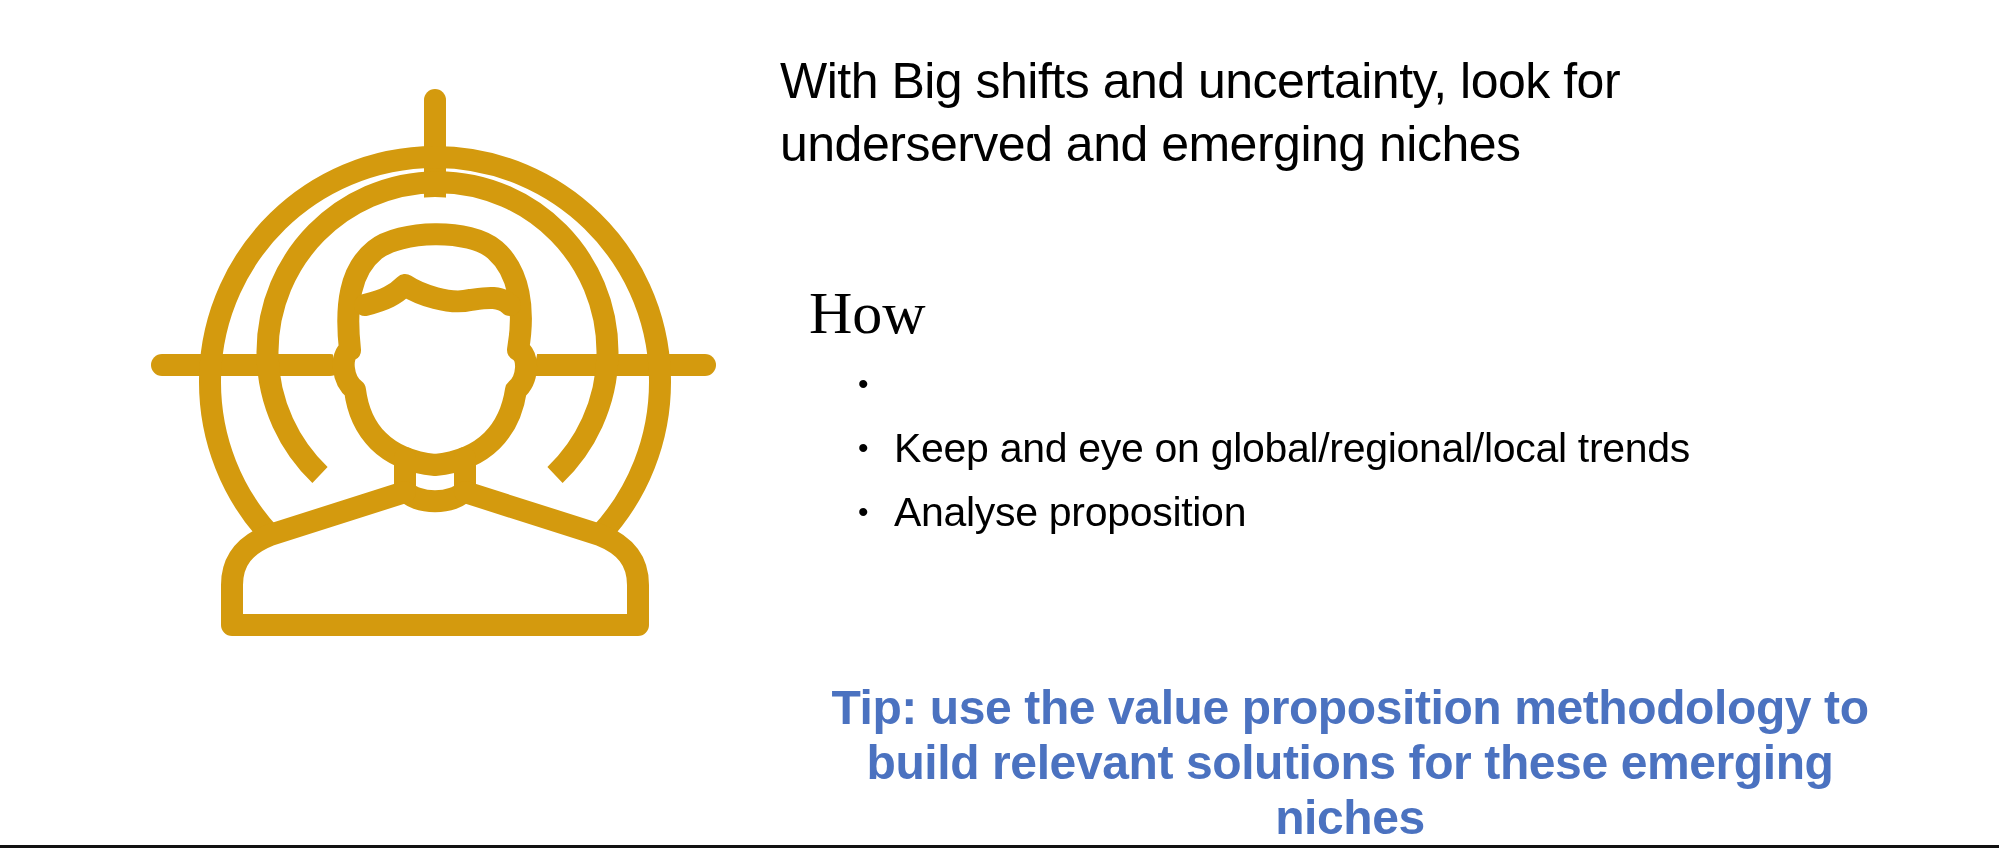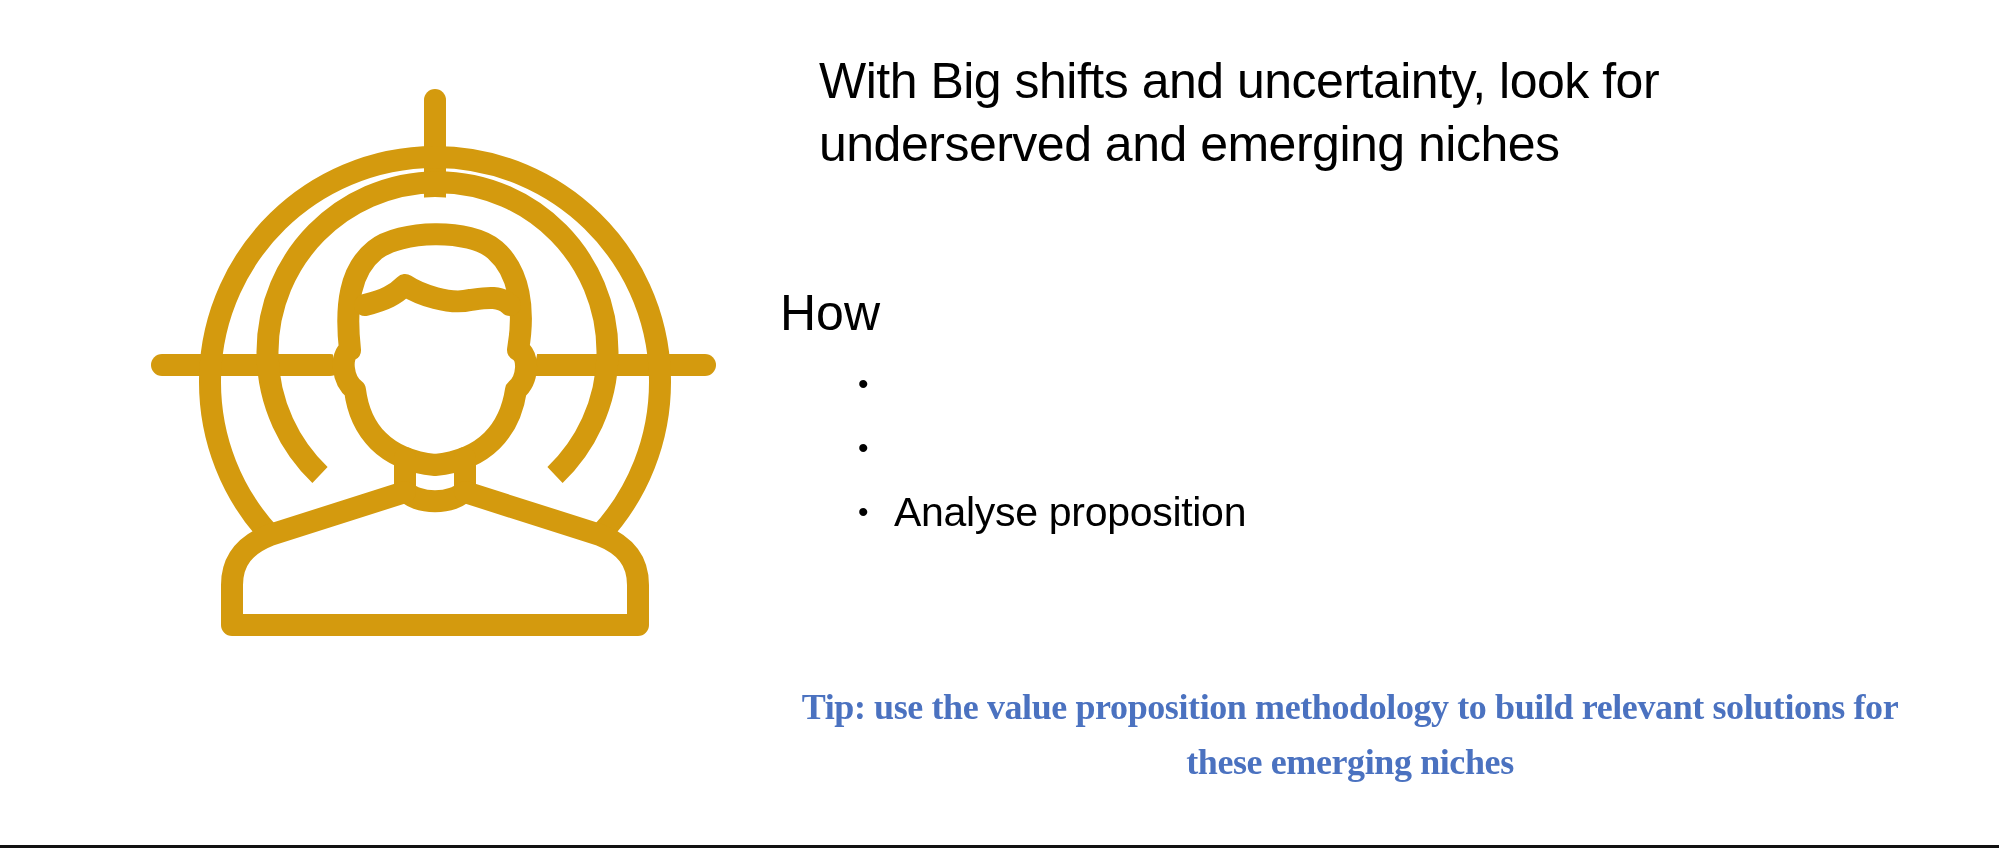--- a/index.html
+++ b/index.html
@@ -4,34 +4,34 @@
 <style>
   html, body { margin: 0; padding: 0; }
   body {
     width: 1999px; height: 849px; background: #ffffff; position: relative; overflow: hidden;
     font-family: "Liberation Sans", "DejaVu Sans", sans-serif; color: #000;
   }
   .icon-wrap { position: absolute; left: 150px; top: 80px; width: 570px; height: 570px; }
   .icon-wrap svg { width: 100%; height: 100%; display: block; }
   .title {
     position: absolute; left: 780px; top: 50px; width: 1100px;
-    font-size: 50px; line-height: 63px; letter-spacing: -0.5px; margin-left: 39px;
+    font-size: 50px; line-height: 63px; letter-spacing: -0.5px;
   }
-  .how { position: absolute; left: 780px; top: 283px; font-size: 50px; line-height: 60px; }
+  .how { position: absolute; left: 809px; top: 283px; font-size: 60px; line-height: 60px; font-family: Liberation Serif, serif; }
   .bullets {
     position: absolute; left: 858px; top: 352px; margin: 0; padding: 0; list-style: none;
     font-size: 41px; letter-spacing: -0.3px;
   }
   .bullets li { position: relative; padding-left: 36px; height: 64px; line-height: 64px; }
   .bullets li .dot {
     position: absolute; left: 0; top: 0; font-size: 30px; line-height: 64px;
   }
   .tip {
     position: absolute; left: 790px; top: 680px; width: 1120px; text-align: center;
-    color: #4B72C0; font-weight: bold; font-size: 36px; line-height: 55px; letter-spacing: -0.4px; font-family: Liberation Serif, serif;
+    color: #4B72C0; font-weight: bold; font-size: 48px; line-height: 55px; letter-spacing: -0.4px;
   }
   .bottom-rule { position: absolute; left: 0; top: 845px; width: 1999px; height: 3px; background: #111; }
 </style>
 </head>
 <body>
 
 <div class="icon-wrap">
   <svg viewBox="0 0 570 570" xmlns="http://www.w3.org/2000/svg">
     <g fill="none" stroke="#D49A0E" stroke-linecap="round">
 
@@ -66,20 +66,21 @@
 <div class="title">With Big shifts and uncertainty, look for underserved and emerging niches</div>
 
 <div class="how">How</div>
 
 <ul class="bullets">
   <li>
     <span class="dot">•</span>
   </li>
   <li>
     <span class="dot">•</span>
+    <span>Keep and eye on global/regional/local trends</span>
   </li>
   <li>
     <span class="dot">•</span>
     <span>Analyse proposition</span>
   </li>
 </ul>
 
 <div class="tip">Tip: use the value proposition methodology to build relevant solutions for these emerging niches</div>
 
 <div class="bottom-rule"></div>

